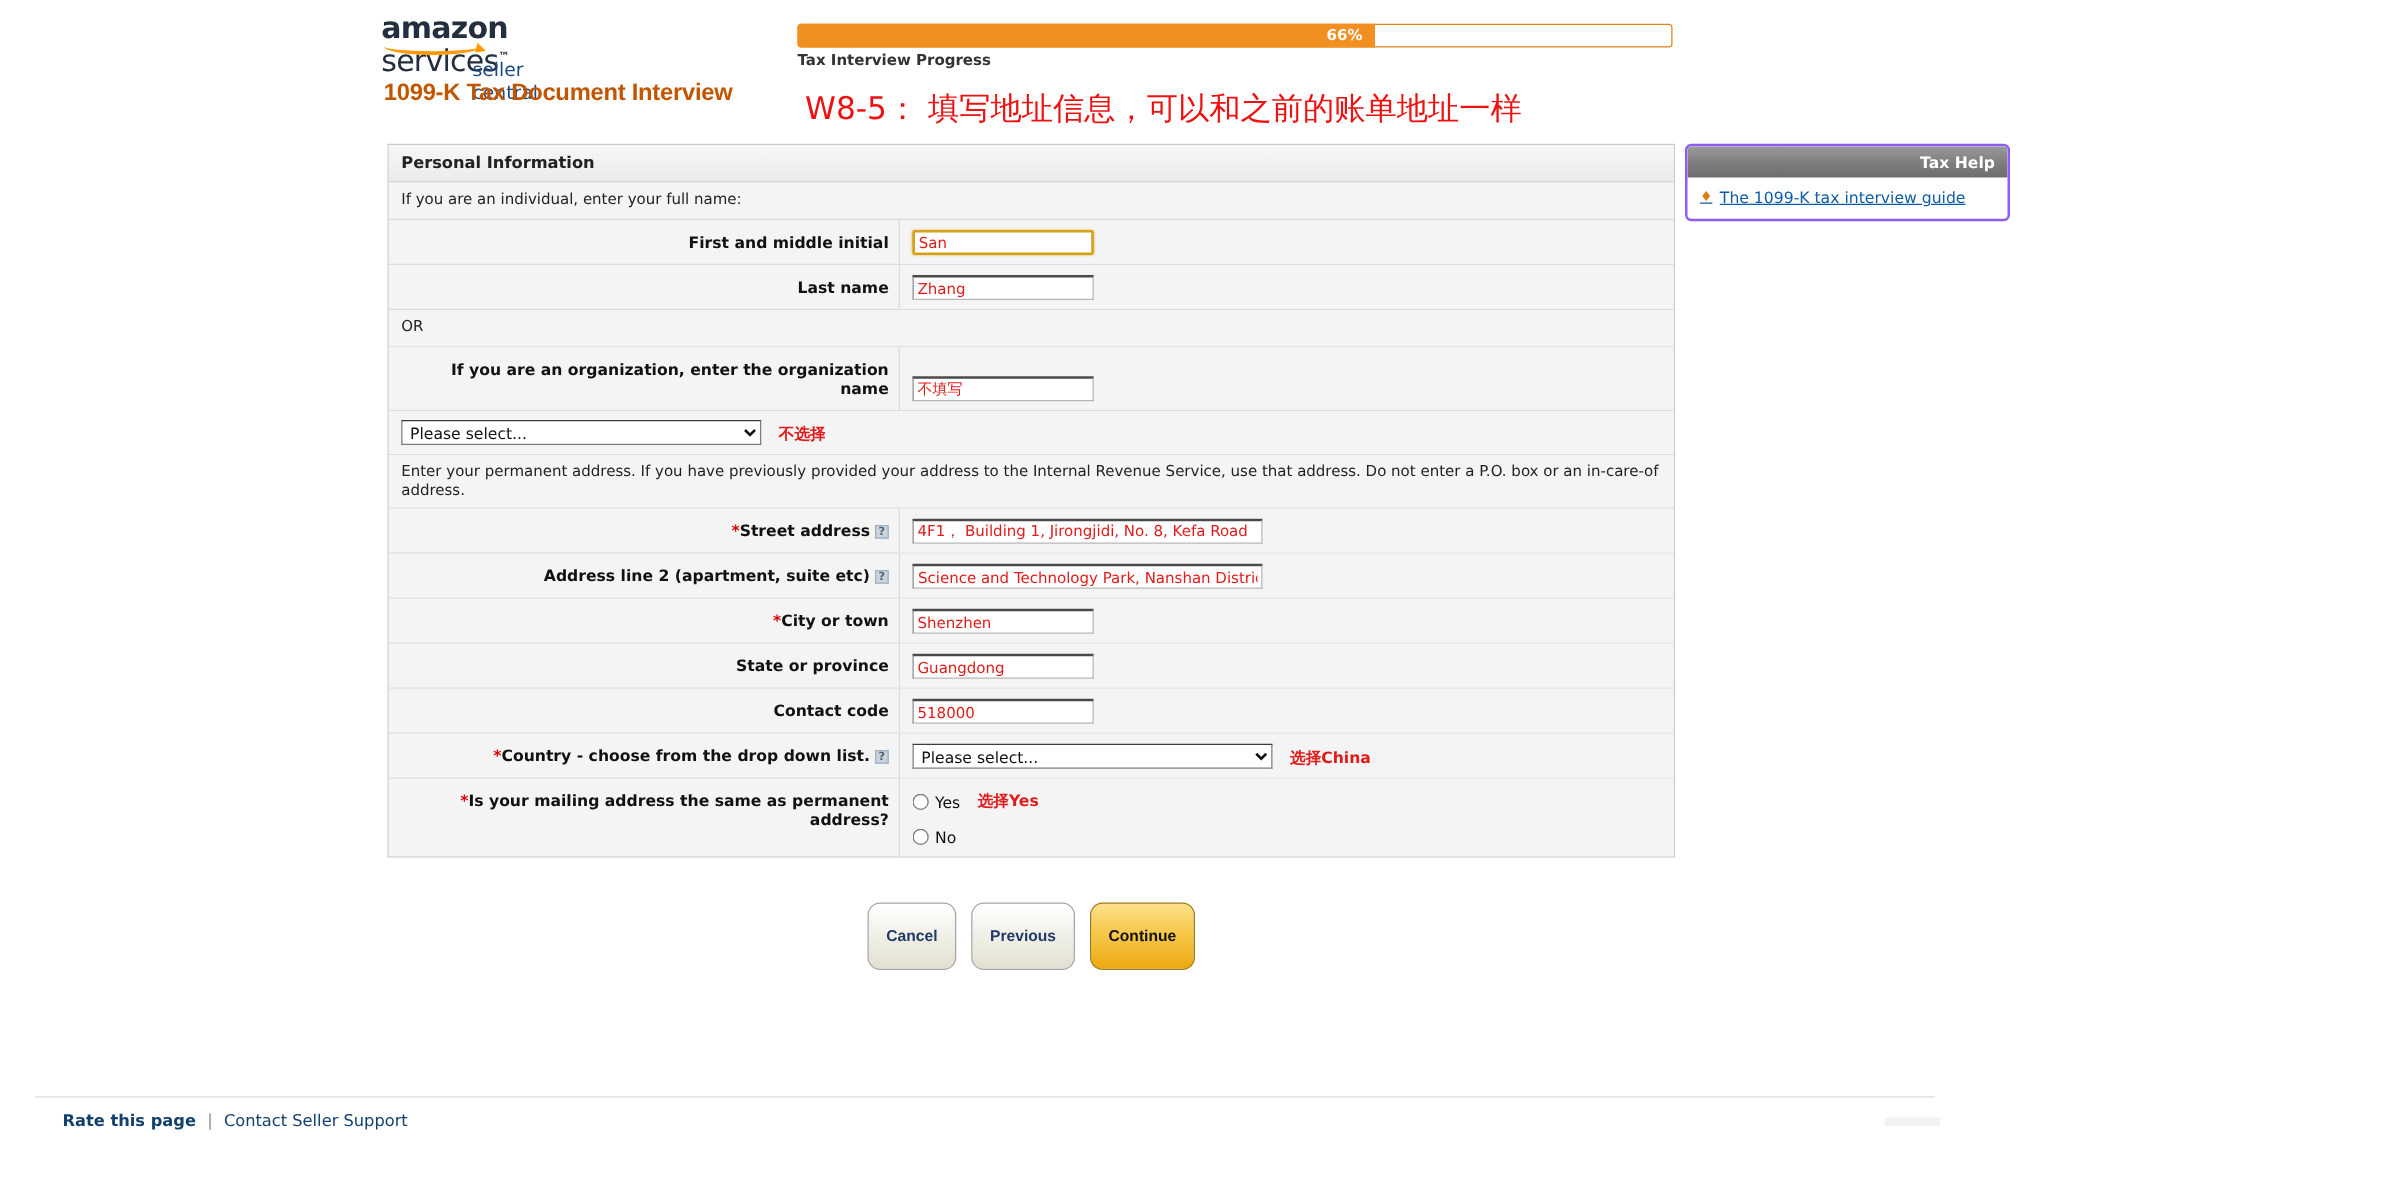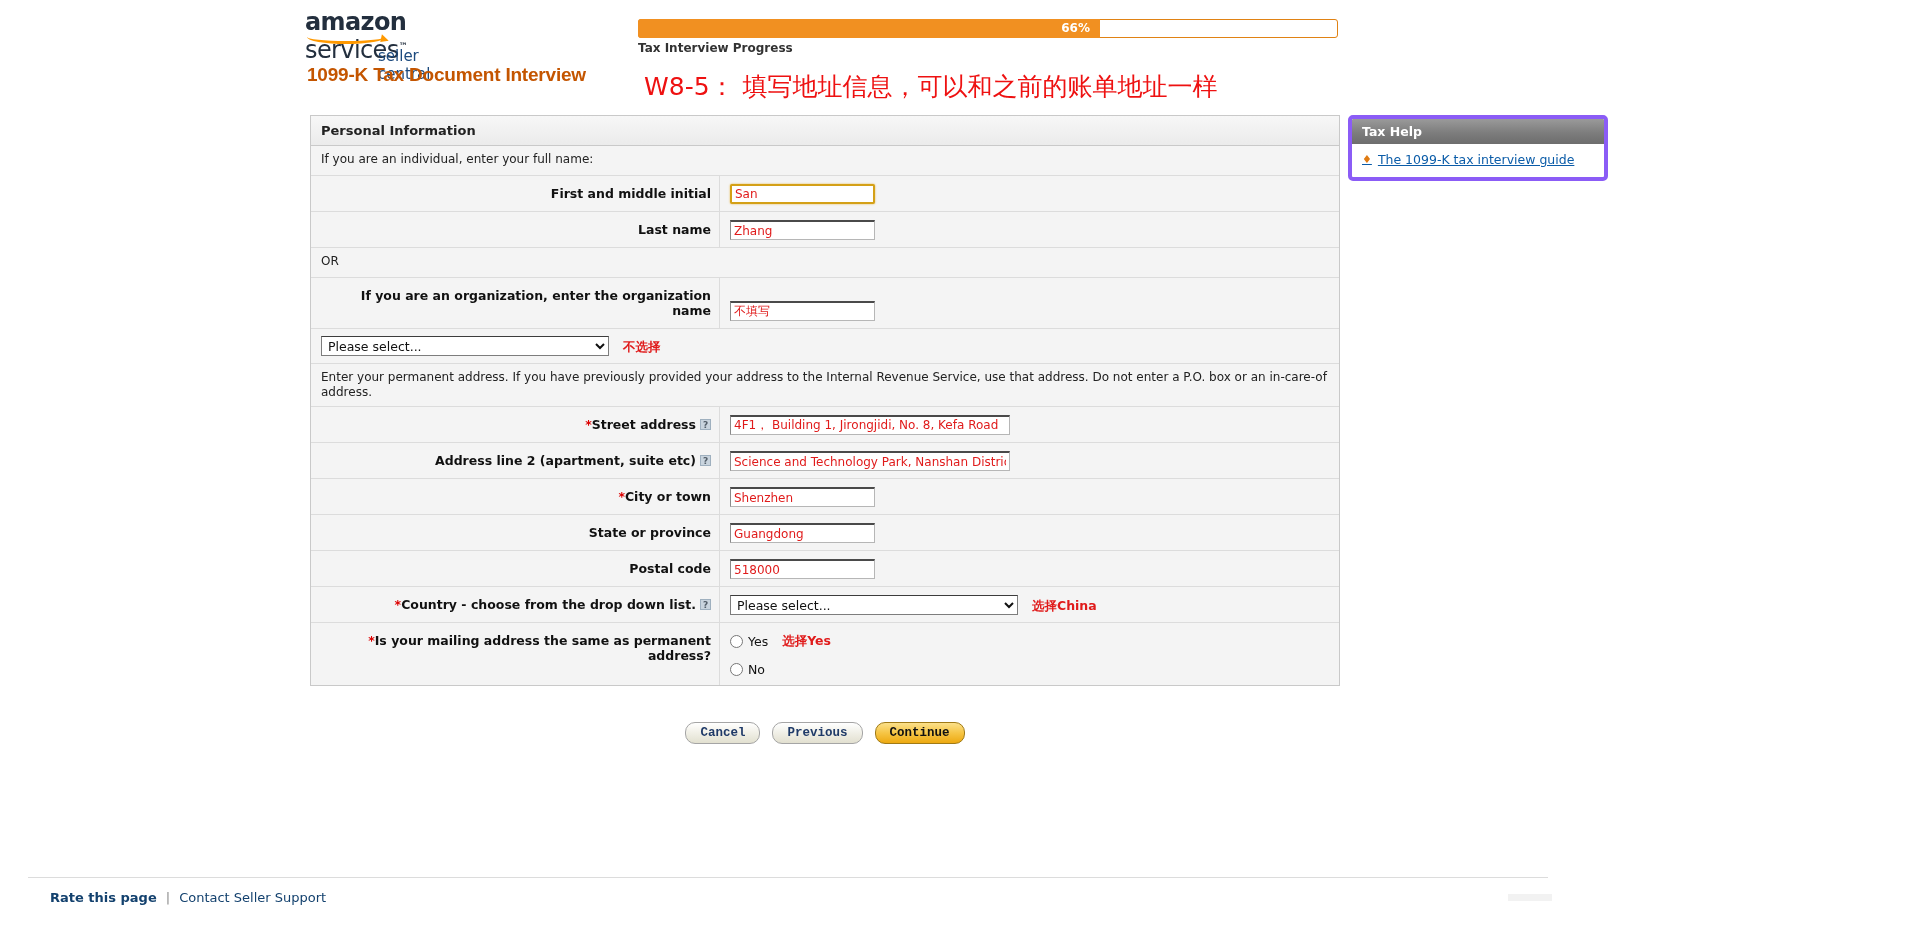--- a/index.html
+++ b/index.html
@@ -199,43 +199,44 @@
   .fld.col { flex-direction: column; align-items: flex-start; padding-top: 10px; padding-bottom: 8px; }
 
   
   .btn-bar {
     position: absolute; left: 310px; top: 722px;
     width: 1030px;
     display: flex; justify-content: center; gap: 12px;
   }
   .btn {
     font-size: 12.5px; font-weight: bold;
-    font-family: Liberation Mono, monospace;
+    font-family: Liberation Sans, sans-serif;
     color: #1f3a68;
     border: 1px solid #a5a5a5;
     border-radius: 10px;
-    padding: 3px 14px;
+    padding: 19px 14px;
     background: linear-gradient(to bottom, #ffffff 0%, #f0efe6 50%, #e2e0d0 100%);
     cursor: pointer;
     min-width: 64px;
   }
   .btn.primary {
     color: #111;
     border: 1px solid #a07a16;
     background: linear-gradient(to bottom, #fbe08a 0%, #f6c545 50%, #eda911 100%);
   }
 
   
   .tax-help {
     position: absolute; left: 1348px; top: 115px;
     width: 260px;
-    border: 4px solid #8b5cf6;
+    border: 2px solid #8b5cf6;
     border-radius: 5px;
     background: #fff;
     overflow: hidden;
+    text-align: right;
   }
   .tax-help-hd {
     background: linear-gradient(to bottom, #9a9a9a 0%, #7d7d7d 55%, #6d6d6d 100%);
     color: #fff; font-size: 12.5px; font-weight: bold;
     padding: 5px 10px;
     font-family: "DejaVu Sans", sans-serif;
   }
   .tax-help-body { padding: 8px 10px 10px 10px; }
   .tax-help-item {
     font-size: 12.5px; color: #0b5ca8;
@@ -368,21 +369,21 @@
     </div>
 
     <div class="row">
       <div class="lbl">State or province</div>
       <div class="fld">
         <input class="txt w145" type="text" value="Guangdong" style="">
       </div>
     </div>
 
     <div class="row">
-      <div class="lbl">Postal code</div>
+      <div class="lbl">Contact code</div>
       <div class="fld">
         <input class="txt w145" type="text" value="518000" style="">
       </div>
     </div>
 
     <div class="row">
       <div class="lbl">
         <span class="req">*</span><span>Country - choose from the drop down list.</span><span class="help-icon">?</span>
       </div>
       <div class="fld">

